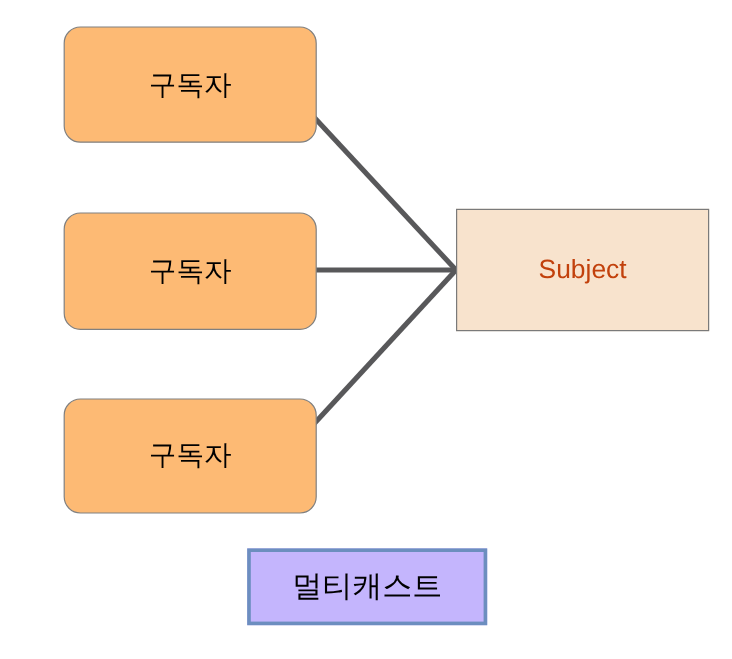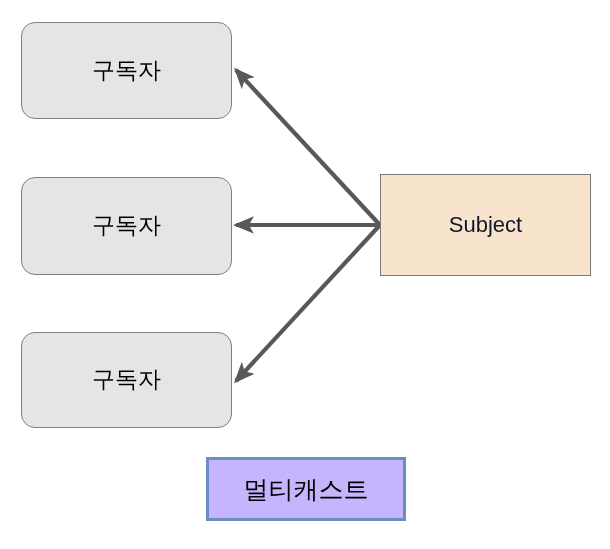--- a/index.html
+++ b/index.html
@@ -23,31 +23,32 @@
   .node {
     position: absolute;
     box-sizing: border-box;
     display: flex;
     align-items: center;
     justify-content: center;
     text-align: center;
     line-height: 1.2;
   }
   .node-subscriber {
-    background: #e5e5e5;
+    background: #fdba74;
     border: 1.4px solid #808080;
     border-radius: 14px;
     color: #000000;
     font-size: 23px;
+    margin-left: 32px;
   }
   .node-subject {
     background: #f8e3cd;
     border: 1.4px solid #7a7a7a;
     border-radius: 0;
-    color: #0f172a;
+    color: #c2410c;
     font-size: 22px;
   }
   .node-caption {
     background: #c4b5fd;
     border: 3px solid #6c8ebf;
     border-radius: 0;
     color: #000000;
     font-size: 25px;
   }
   .node-label {

